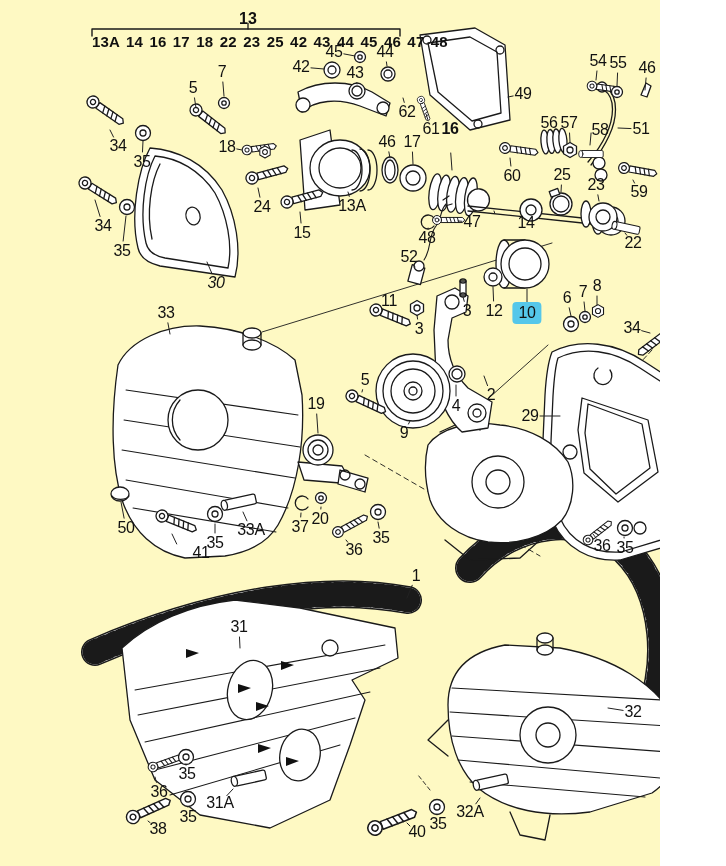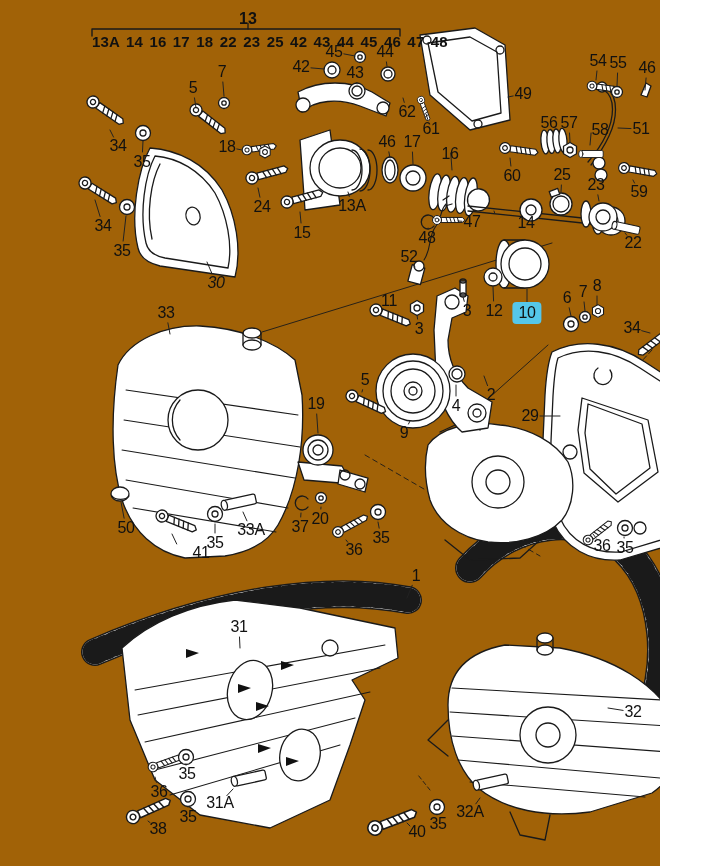--- a/index.html
+++ b/index.html
@@ -1,16 +1,16 @@
 <!DOCTYPE html>
 <html><head>
 <meta charset="utf-8">
 <style>
   html,body{margin:0;padding:0;background:#fff;}
-  #stage{position:relative;width:660px;height:866px;background:#a16207;overflow:hidden;
+  #stage{position:relative;width:660px;height:866px;background:#fef9c3;overflow:hidden;
          font-family:"Liberation Sans","DejaVu Sans",sans-serif;}
   #lineart{position:absolute;left:0;top:0;}
   .co{position:absolute;transform:translate(-50%,-50%);font-size:16px;font-weight:400;
       color:#111;white-space:nowrap;line-height:1;letter-spacing:-0.3px;}
   .co.hl{background:var(--hl,#55C7EA);padding:3px 6px;border-radius:4px;}
   .hdr13{position:absolute;left:248px;top:19px;transform:translate(-50%,-50%);
          font-size:16px;font-weight:700;color:#111;}
   .hdrrow{position:absolute;left:92px;top:33px;width:312px;font-size:15px;font-weight:700;
           color:#111;white-space:nowrap;letter-spacing:0.2px;word-spacing:2px;}
 </style>
@@ -398,21 +398,21 @@
       <div class="co" style="left: 262px; top: 207px;">24</div>
       <div class="co" style="left: 302px; top: 233px;">15</div>
       <div class="co" style="left: 103px; top: 226px;">34</div>
       <div class="co" style="left: 122px; top: 251px;">35</div>
       <div class="co" style="left: 216px; top: 283px; font-style: italic;">30</div>
       <div class="co" style="left: 523px; top: 94px;">49</div>
       <div class="co" style="left: 407px; top: 112px;">62</div>
       <div class="co" style="left: 431px; top: 129px;">61</div>
       <div class="co" style="left: 387px; top: 142px;">46</div>
       <div class="co" style="left: 412px; top: 142px;">17</div>
-      <div class="co" style="left: 450px; top: 154px;">16</div>
+      <div class="co" style="left: 450px; top: 129px; font-weight: bold;">16</div>
       <div class="co" style="left: 512px; top: 176px;">60</div>
       <div class="co" style="left: 352px; top: 206px;">13A</div>
       <div class="co" style="left: 472px; top: 222px;">47</div>
       <div class="co" style="left: 427px; top: 238px;">48</div>
       <div class="co" style="left: 498px; top: 223px; margin-left: 28px;">14</div>
       <div class="co" style="left: 409px; top: 257px;">52</div>
       <div class="co" style="left: 598px; top: 61px;">54</div>
       <div class="co" style="left: 618px; top: 63px;">55</div>
       <div class="co" style="left: 647px; top: 68px;">46</div>
       <div class="co" style="left: 549px; top: 123px;">56</div>

